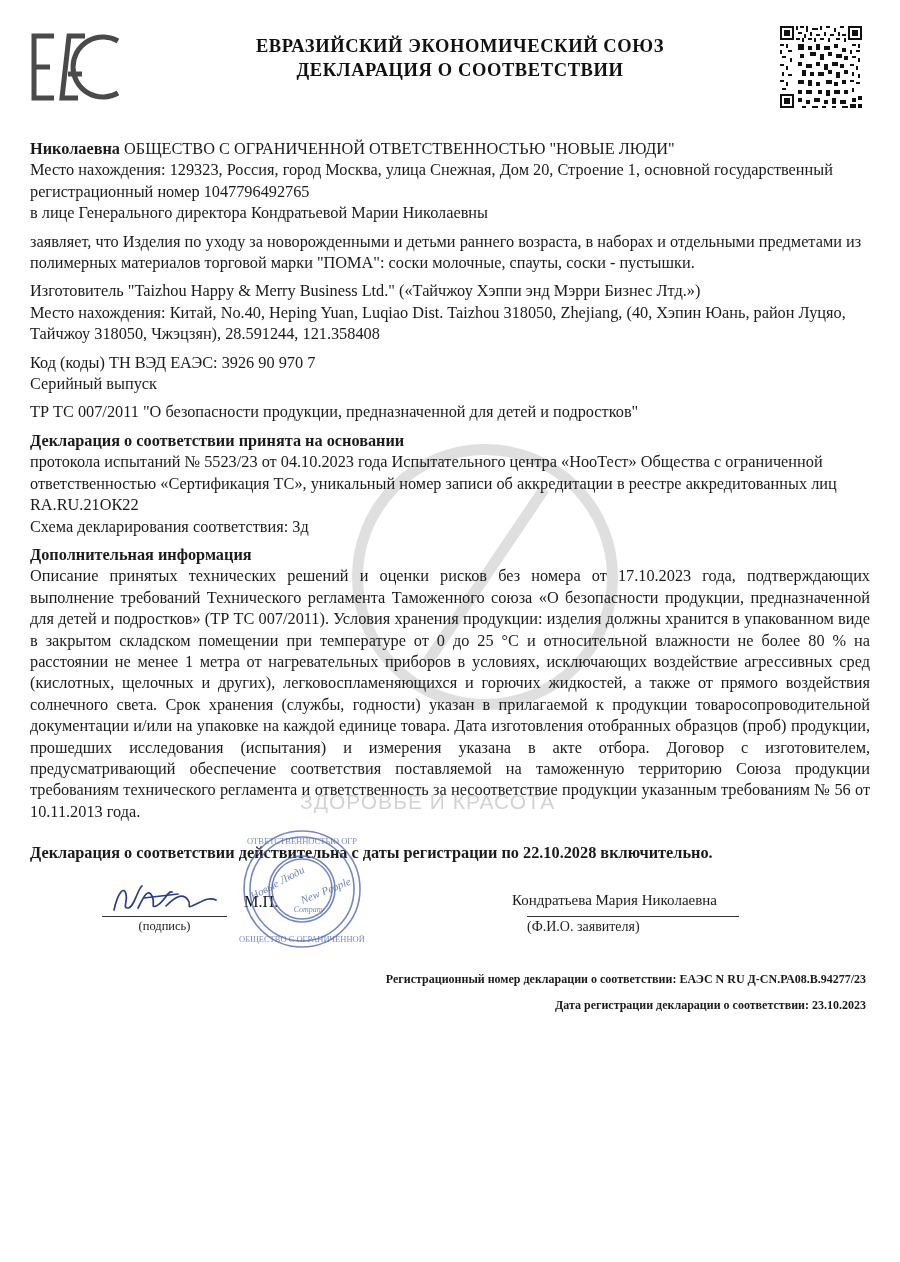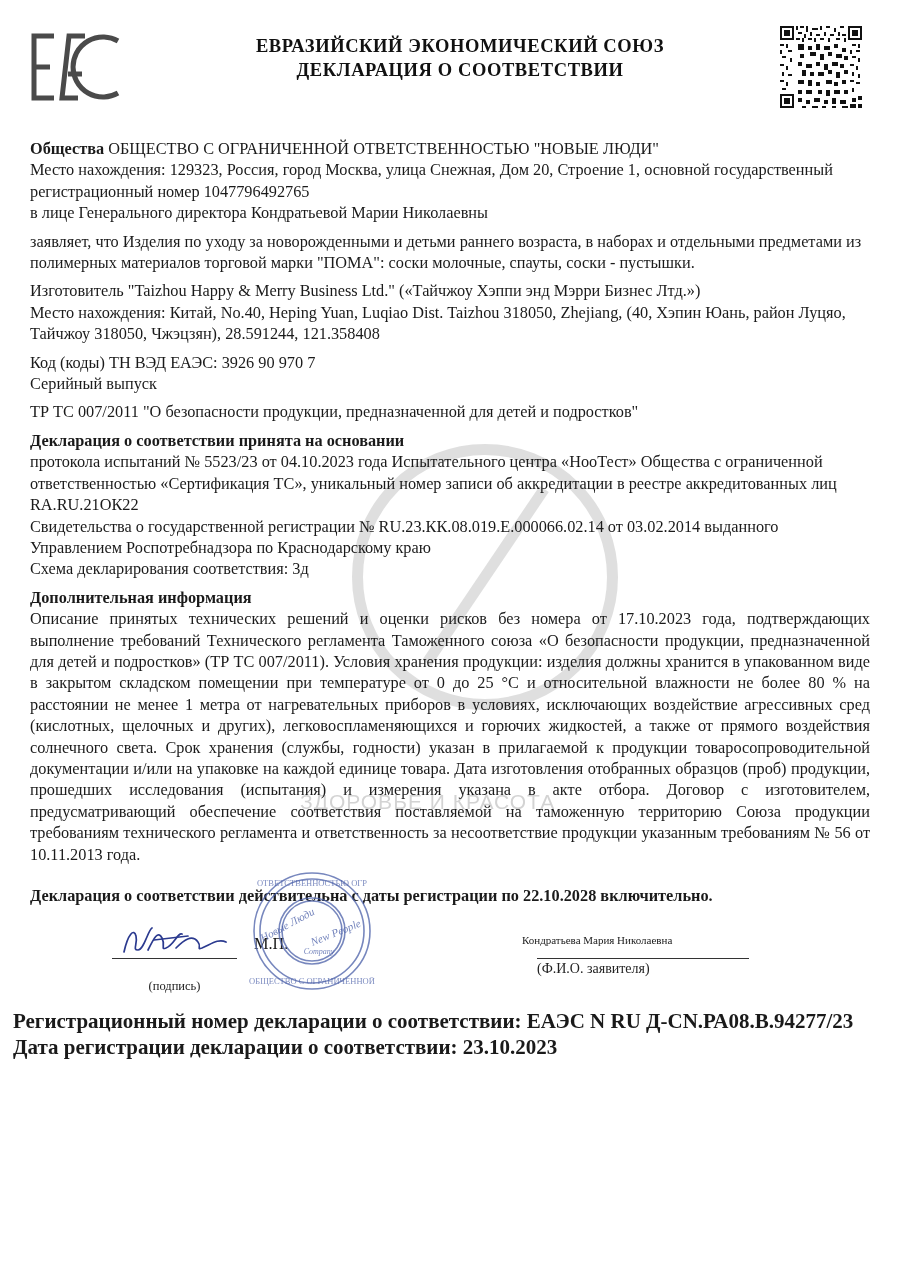--- a/index.html
+++ b/index.html
@@ -106,21 +106,21 @@
     color: rgba(140,140,140,0.38);
     font-family: "Liberation Sans", sans-serif;
     z-index: 2;
     pointer-events: none;
     white-space: nowrap;
   }
 
   
   .sig-area {
     position: relative;
-    padding: 0 32px;
+    padding: 0 22px;
     z-index: 3;
     margin-top: 22px;
   }
   .sig-row {
     position: relative;
     height: 64px;
   }
   .sig-scribble {
     position: absolute;
     left: 86px;
@@ -136,34 +136,33 @@
     border-bottom: 1px solid #333;
   }
   .sig-caption {
     position: absolute;
     left: 80px;
     top: 33px;
     width: 125px;
     text-align: center;
     font-size: 12.5px;
     color: #222;
-    margin-top: 18px;
   }
   .mp {
     position: absolute;
     left: 222px;
     top: 6px;
     font-size: 16.3px;
     font-weight: normal;
   }
   .sig-right-name {
     position: absolute;
     left: 490px;
     top: 6px;
-    font-size: 11px;
+    font-size: 15px;
   }
   .sig-line2 {
     position: absolute;
     left: 505px;
     top: 30px;
     width: 212px;
     border-bottom: 1px solid #333;
   }
   .sig-caption2 {
     position: absolute;
@@ -177,26 +176,27 @@
   .stamp {
     position: absolute;
     left: 195px;
     top: -62px;
     width: 170px;
     height: 130px;
     z-index: 2;
     pointer-events: none;
   }
   .reg-block {
-    padding: 0 13px;
+    padding: 0 34px;
     margin-top: 16px;
-    font-size: 21px;
+    font-size: 12px;
     line-height: 26px;
     position: relative;
     z-index: 3;
+    text-align: right;
   }
   .reg-block .b2 { font-weight: bold; }
 </style>
 </head>
 <body>
 
 <div class="page">
 
   <div class="header">
 
@@ -342,21 +342,21 @@
   </div>
 
   <div class="wm-circle"></div>
   <div class="wm-text">ЗДОРОВЬЕ И КРАСОТА</div>
 
   <div class="content">
 
     <div class="gap-lg"></div>
 
     <p class="para">
-      <b>Общества</b>
+      <b>Николаевна</b>
       <span>ОБЩЕСТВО С ОГРАНИЧЕННОЙ ОТВЕТСТВЕННОСТЬЮ "НОВЫЕ ЛЮДИ"</span>
     </p>
     <p class="para">Место нахождения: 129323, Россия, город Москва, улица Снежная, Дом 20, Строение 1, основной государственный регистрационный номер 1047796492765</p>
     <p class="para">в лице Генерального директора Кондратьевой Марии Николаевны</p>
 
     <div class="gap-sm"></div>
 
     <p class="para">заявляет, что Изделия по уходу за новорожденными и детьми раннего возраста, в наборах и отдельными предметами из полимерных материалов торговой марки "ПОМА": соски молочные, спауты, соски - пустышки.</p>
 
     <div class="gap-sm"></div>
@@ -370,21 +370,20 @@
     <p class="para">Серийный выпуск</p>
 
     <div class="gap-sm"></div>
 
     <p class="para">ТР ТС 007/2011 "О безопасности продукции, предназначенной для детей и подростков"</p>
 
     <div class="gap-sm"></div>
 
     <p class="para b">Декларация о соответствии принята на основании</p>
     <p class="para">протокола испытаний № 5523/23 от 04.10.2023 года Испытательного центра «НооТест» Общества с ограниченной ответственностью «Сертификация ТС», уникальный номер записи об аккредитации в реестре аккредитованных лиц RA.RU.21ОК22</p>
-    <p class="para">Свидетельства о государственной регистрации № RU.23.КК.08.019.Е.000066.02.14 от 03.02.2014 выданного Управлением Роспотребнадзора по Краснодарскому краю</p>
     <p class="para">Схема декларирования соответствия: 3д</p>
 
     <div class="gap-sm"></div>
 
     <p class="para b">Дополнительная информация</p>
     <p class="para justify">Описание принятых технических решений и оценки рисков без номера от 17.10.2023 года, подтверждающих выполнение требований Технического регламента Таможенного союза «О безопасности продукции, предназначенной для детей и подростков» (ТР ТС 007/2011). Условия хранения продукции: изделия должны хранится в упакованном виде в закрытом складском помещении при температуре от 0 до 25 °C и относительной влажности не более 80 % на расстоянии не менее 1 метра от нагревательных приборов в условиях, исключающих воздействие агрессивных сред (кислотных, щелочных и других), легковоспламеняющихся и горючих жидкостей, а также от прямого воздействия солнечного света. Срок хранения (службы, годности) указан в прилагаемой к продукции товаросопроводительной документации и/или на упаковке на каждой единице товара. Дата изготовления отобранных образцов (проб) продукции, прошедших исследования (испытания) и измерения указана в акте отбора. Договор с изготовителем, предусматривающий обеспечение соответствия поставляемой на таможенную территорию Союза продукции требованиям технического регламента и ответственность за несоответствие продукции указанным требованиям № 56 от 10.11.2013 года.</p>
 
     <div class="gap-lg"></div>
 
     <p class="para">

